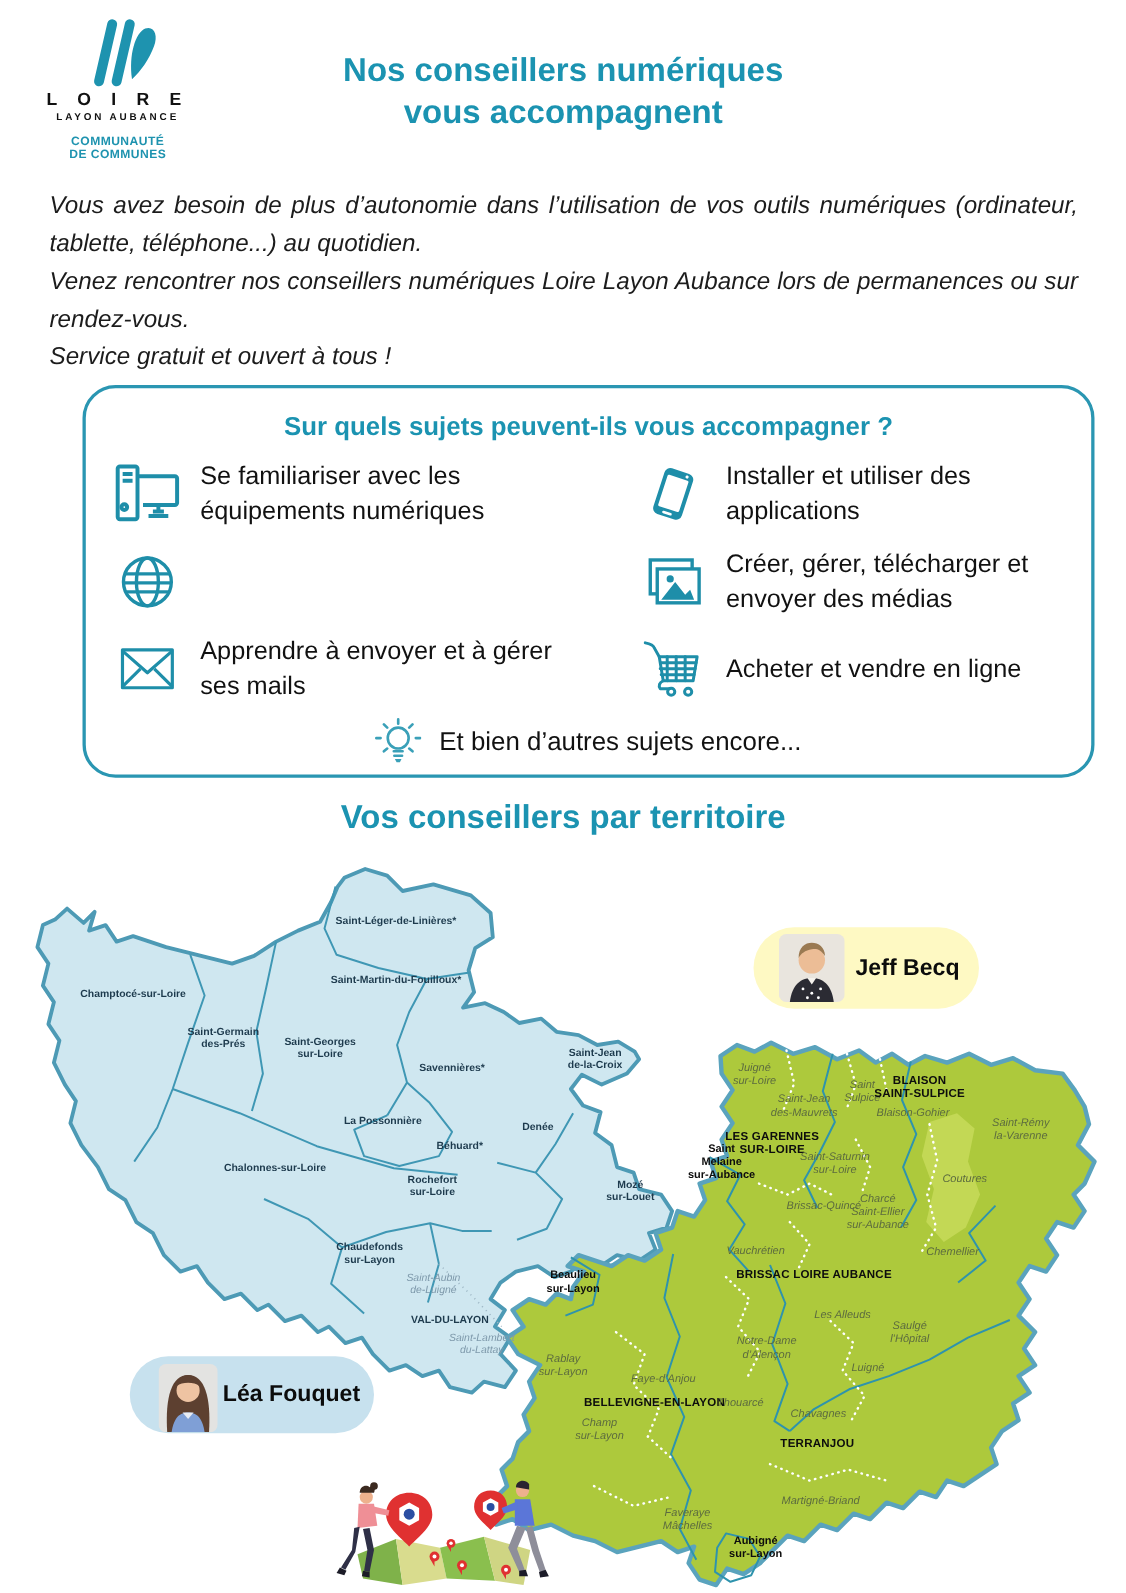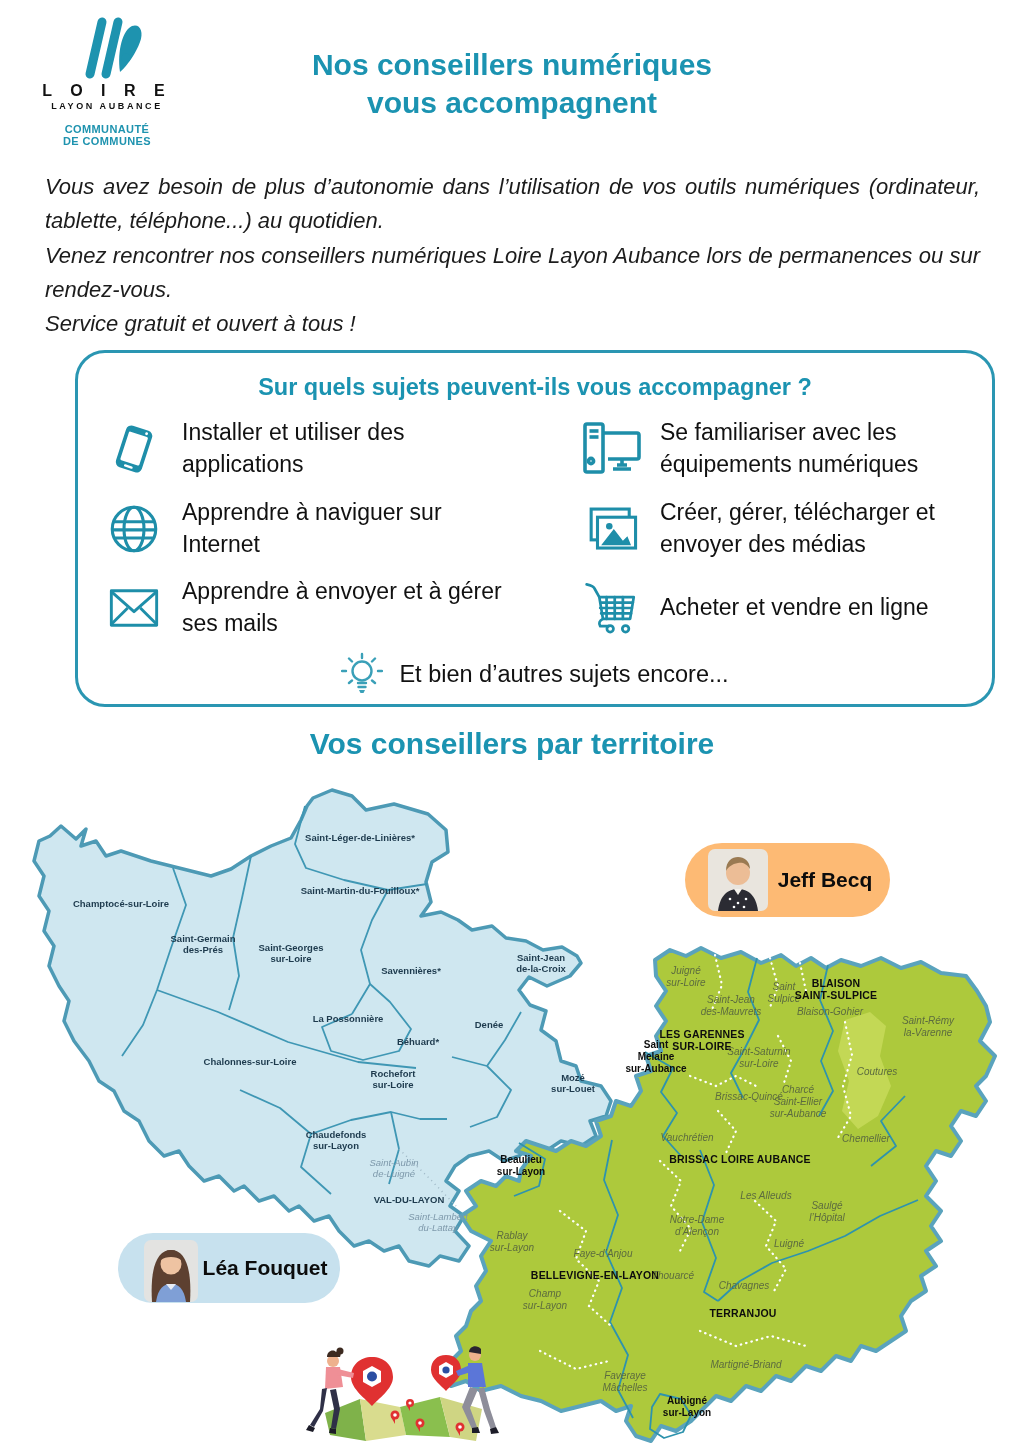--- a/index.html
+++ b/index.html
@@ -38,21 +38,21 @@
   .map-labels{left:0;top:0;width:1024px;height:1448px;pointer-events:none;}
   .map-label{position:absolute;transform:translate(-50%,-50%);white-space:pre-line;text-align:center;line-height:1.18;}
   .b-bold{color:#1d3a4d;font-weight:700;font-size:9.5px;}
   .b-italic{color:#7e99ab;font-style:italic;font-size:9.5px;}
   .g-bold{color:#0d0d0d;font-weight:700;font-size:10px;}
   .g-caps{color:#0d0d0d;font-weight:700;font-size:10.5px;letter-spacing:.2px;}
   .g-italic{color:#5c6b3f;font-style:italic;font-size:10px;}
 
   
   .badge{display:flex;align-items:center;border-radius:38px;}
-  .badge-jeff{left:685px;top:843px;width:205px;height:74px;background:#fdba74;}
+  .badge-jeff{left:685px;top:843px;width:205px;height:74px;background:#fef9c3;}
   .badge-lea{left:118px;top:1233px;width:222px;height:70px;background:#c7e1ee;}
   .badge .photo{border-radius:7px;overflow:hidden;flex:0 0 auto;}
   .badge-jeff .photo{width:60px;height:62px;margin-left:23px;}
   .badge-lea .photo{width:54px;height:62px;margin-left:26px;margin-top:6px;}
   .badge .name{flex:1;text-align:center;font-size:21px;font-weight:700;color:#0c0c0c;padding-right:8px;}
 
   .illus{left:300px;top:1335px;}
 </style>
 </head>
 <body>
@@ -81,57 +81,56 @@
   <p>Vous avez besoin de plus d’autonomie dans l’utilisation de vos outils numériques (ordinateur, tablette, téléphone...) au quotidien.</p>
   <p>Venez rencontrer nos conseillers numériques Loire Layon Aubance lors de permanences ou sur rendez-vous.</p>
   <p>Service gratuit et ouvert à tous !</p>
 </div>
 
 <div class="abs topics">
   <div class="topics-title">Sur quels sujets peuvent-ils vous accompagner ?</div>
   <div class="topics-grid">
 
     <div class="topic">
-      <svg class="ticon small" viewBox="0 0 64 64">
-        <g transform="rotate(18 32 32)">
-          <rect x="17" y="8" width="30" height="48" rx="6" fill="#1e8ea9"></rect>
-          <rect x="21" y="15" width="22" height="33" rx="1.5" fill="#fff"></rect>
-          <rect x="27" y="51" width="10" height="2.6" rx="1.3" fill="#fff"></rect>
-          <circle cx="40" cy="11.6" r="1.6" fill="#fff"></circle>
-        </g>
-      </svg>
-      <div class="txt w2">Installer et utiliser des applications</div>
-    </div>
-
-    <div class="topic">
       <svg class="ticon" viewBox="0 0 64 64">
         <g fill="none" stroke="#1e8ea9" stroke-width="3.6" stroke-linejoin="round">
           <rect x="5" y="7" width="18" height="48" rx="2"></rect>
           <line x1="9.5" y1="14" x2="18.5" y2="14"></line>
             <line x1="9.5" y1="20" x2="18.5" y2="20"></line>
           <circle cx="11" cy="44" r="2.6"></circle>
           <path d="M23,16 H57 a2,2 0 0 1 2,2 V40 a2,2 0 0 1 -2,2 H28"></path>
           <line x1="42" y1="42" x2="42" y2="48"></line>
           <path d="M33,52 H51 M37,48 H47"></path>
         </g>
       </svg>
       <div class="txt w1">Se familiariser avec les équipements numériques</div>
     </div>
 
     <div class="topic">
       <svg class="ticon small" viewBox="0 0 64 64">
+        <g transform="rotate(18 32 32)">
+          <rect x="17" y="8" width="30" height="48" rx="6" fill="#1e8ea9"></rect>
+          <rect x="21" y="15" width="22" height="33" rx="1.5" fill="#fff"></rect>
+          <rect x="27" y="51" width="10" height="2.6" rx="1.3" fill="#fff"></rect>
+          <circle cx="40" cy="11.6" r="1.6" fill="#fff"></circle>
+        </g>
+      </svg>
+      <div class="txt w2">Installer et utiliser des applications</div>
+    </div>
+
+    <div class="topic">
+      <svg class="ticon small" viewBox="0 0 64 64">
         <g fill="none" stroke="#1e8ea9" stroke-width="3.4">
           <circle cx="32" cy="32" r="24"></circle>
           <ellipse cx="32" cy="32" rx="11" ry="24"></ellipse>
           <line x1="9" y1="24" x2="55" y2="24"></line>
           <line x1="8" y1="33" x2="56" y2="33"></line>
           <line x1="10" y1="42" x2="54" y2="42"></line>
         </g>
       </svg>
-      <div class="txt w1">Apprendre à naviguer sur Internet</div>
     </div>
 
     <div class="topic">
       <svg class="ticon small" viewBox="0 0 64 64">
         <g fill="none" stroke="#1e8ea9" stroke-width="3.4">
           <rect x="9" y="10" width="42" height="34"></rect>
           <rect x="16" y="19" width="42" height="34" fill="#ffffff"></rect>
         </g>
         <circle cx="29" cy="29" r="3.6" fill="#1e8ea9"></circle>
         <path d="M20,50 L34,32 L44,45 L49,40 L53,50 Z" fill="#1e8ea9"></path>

